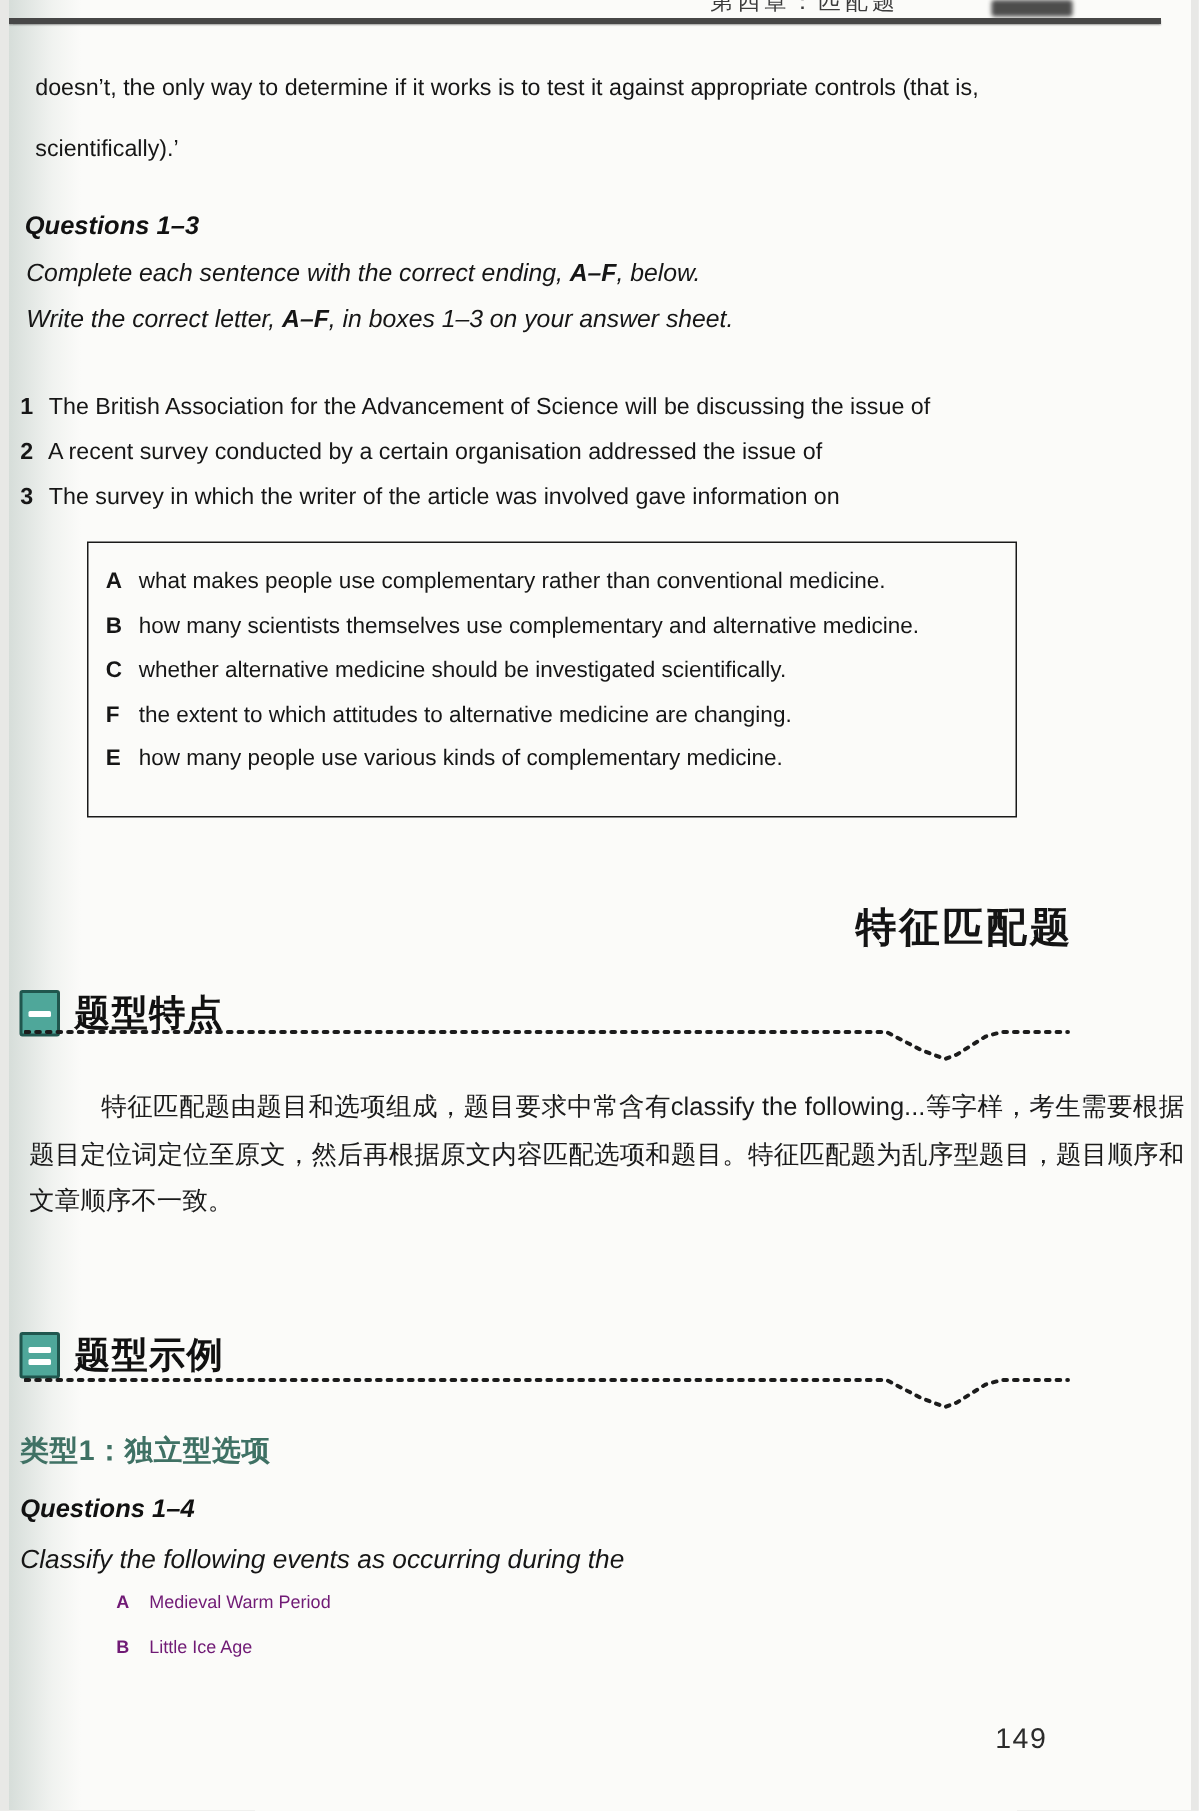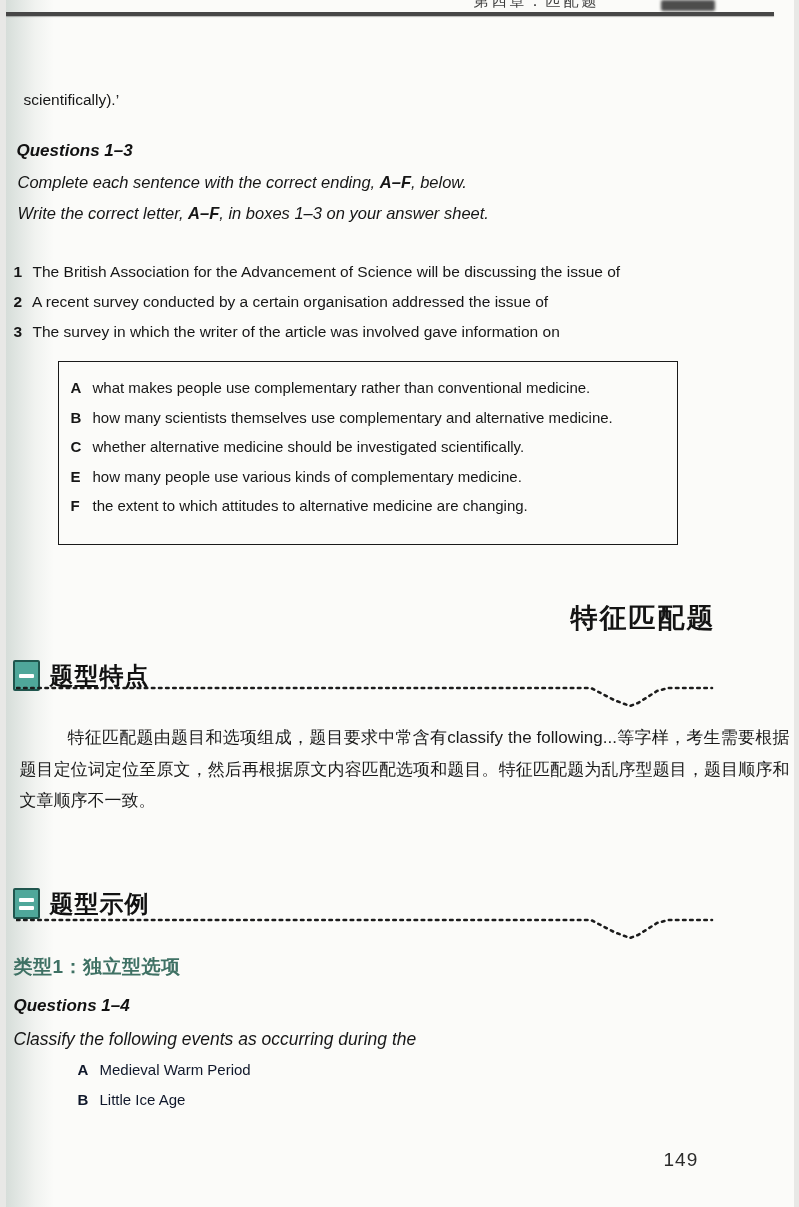--- a/index.html
+++ b/index.html
@@ -72,56 +72,57 @@
   .cn-paragraph {
     position:absolute; left:14px; top:722px; width:770px;
     font-size:17px; line-height:31.5px; color:#1a1a1a;
     text-indent:48px; text-align:justify;
   }
 
   .subtype-title { position:absolute; left:8px; font-size:19px; font-weight:bold; color:#3f7164; letter-spacing:.5px; }
 
   .classify-line { position:absolute; left:8px; font-size:17.5px; font-style:italic; color:#161616; }
 
-  .ab-row { position:absolute; left:72px; font-size:15px; color:#0f172a; }
+  .ab-row { position:absolute; left:72px; font-size:12px; color:#701a75; }
   .ab-row b { display:inline-block; width:22px; font-weight:bold; }
 
   .page-number { position:absolute; left:658px; top:1149px; font-size:19px; color:#2b2b2b; letter-spacing:1px; }
 </style>
 </head>
 <body>
 
 <div class="page">
 
   <div class="scan-left-band"></div>
   <div class="scan-right-line"></div>
 
   <div class="header-clip">
     <span>第四章：匹配题</span>
   </div>
   <div class="top-smudge"></div>
   <div class="top-rule"></div>
 
+  <div class="passage-line" style="top:50px;">doesn’t, the only way to determine if it works is to test it against appropriate controls (that is,</div>
   <div class="passage-line" style="top:91px;">scientifically).’</div>
 
   <div class="q-title" style="left:11px; top:141px;">Questions 1–3</div>
 
   <div class="instr" style="top:173px;"><span>Complete each sentence with the correct ending, </span><b>A–F</b><span>, below.</span></div>
   <div class="instr" style="top:204px;"><span>Write the correct letter, </span><b>A–F</b><span>, in boxes 1–3 on your answer sheet.</span></div>
 
   <div class="q-item" style="top:263px;"><b>1</b> <span>The British Association for the Advancement of Science will be discussing the issue of</span></div>
   <div class="q-item" style="top:293px;"><b>2</b> <span>A recent survey conducted by a certain organisation addressed the issue of</span></div>
   <div class="q-item" style="top:323px;"><b>3</b> <span>The survey in which the writer of the article was involved gave information on</span></div>
 
   <div class="options-box">
     <div class="opt-row"><b>A</b><span>what makes people use complementary rather than conventional medicine.</span></div>
     <div class="opt-row"><b>B</b><span>how many scientists themselves use complementary and alternative medicine.</span></div>
     <div class="opt-row"><b>C</b><span>whether alternative medicine should be investigated scientifically.</span></div>
+    <div class="opt-row"><b>F</b><span>the extent to which attitudes to alternative medicine are changing.</span></div>
     <div class="opt-row"><b>E</b><span>how many people use various kinds of complementary medicine.</span></div>
-    <div class="opt-row"><b>F</b><span>the extent to which attitudes to alternative medicine are changing.</span></div>
   </div>
 
   <div class="chapter-title">特征匹配题</div>
 
   <div class="sec-icon" style="top:660px;">
     <div class="bar"></div>
   </div>
   <div class="sec-title" style="top:660px;">题型特点</div>
   <svg class="dotted-divider" style="top:685px;" width="700" height="26" viewBox="0 0 700 26">
     <polyline points="1,3 575,3 598,15 614,21 622,18 641,6 652,3 696,3" fill="none" stroke="#1c1c1c" stroke-width="2.6" stroke-dasharray="2.5,4.6" stroke-linecap="round"></polyline>

